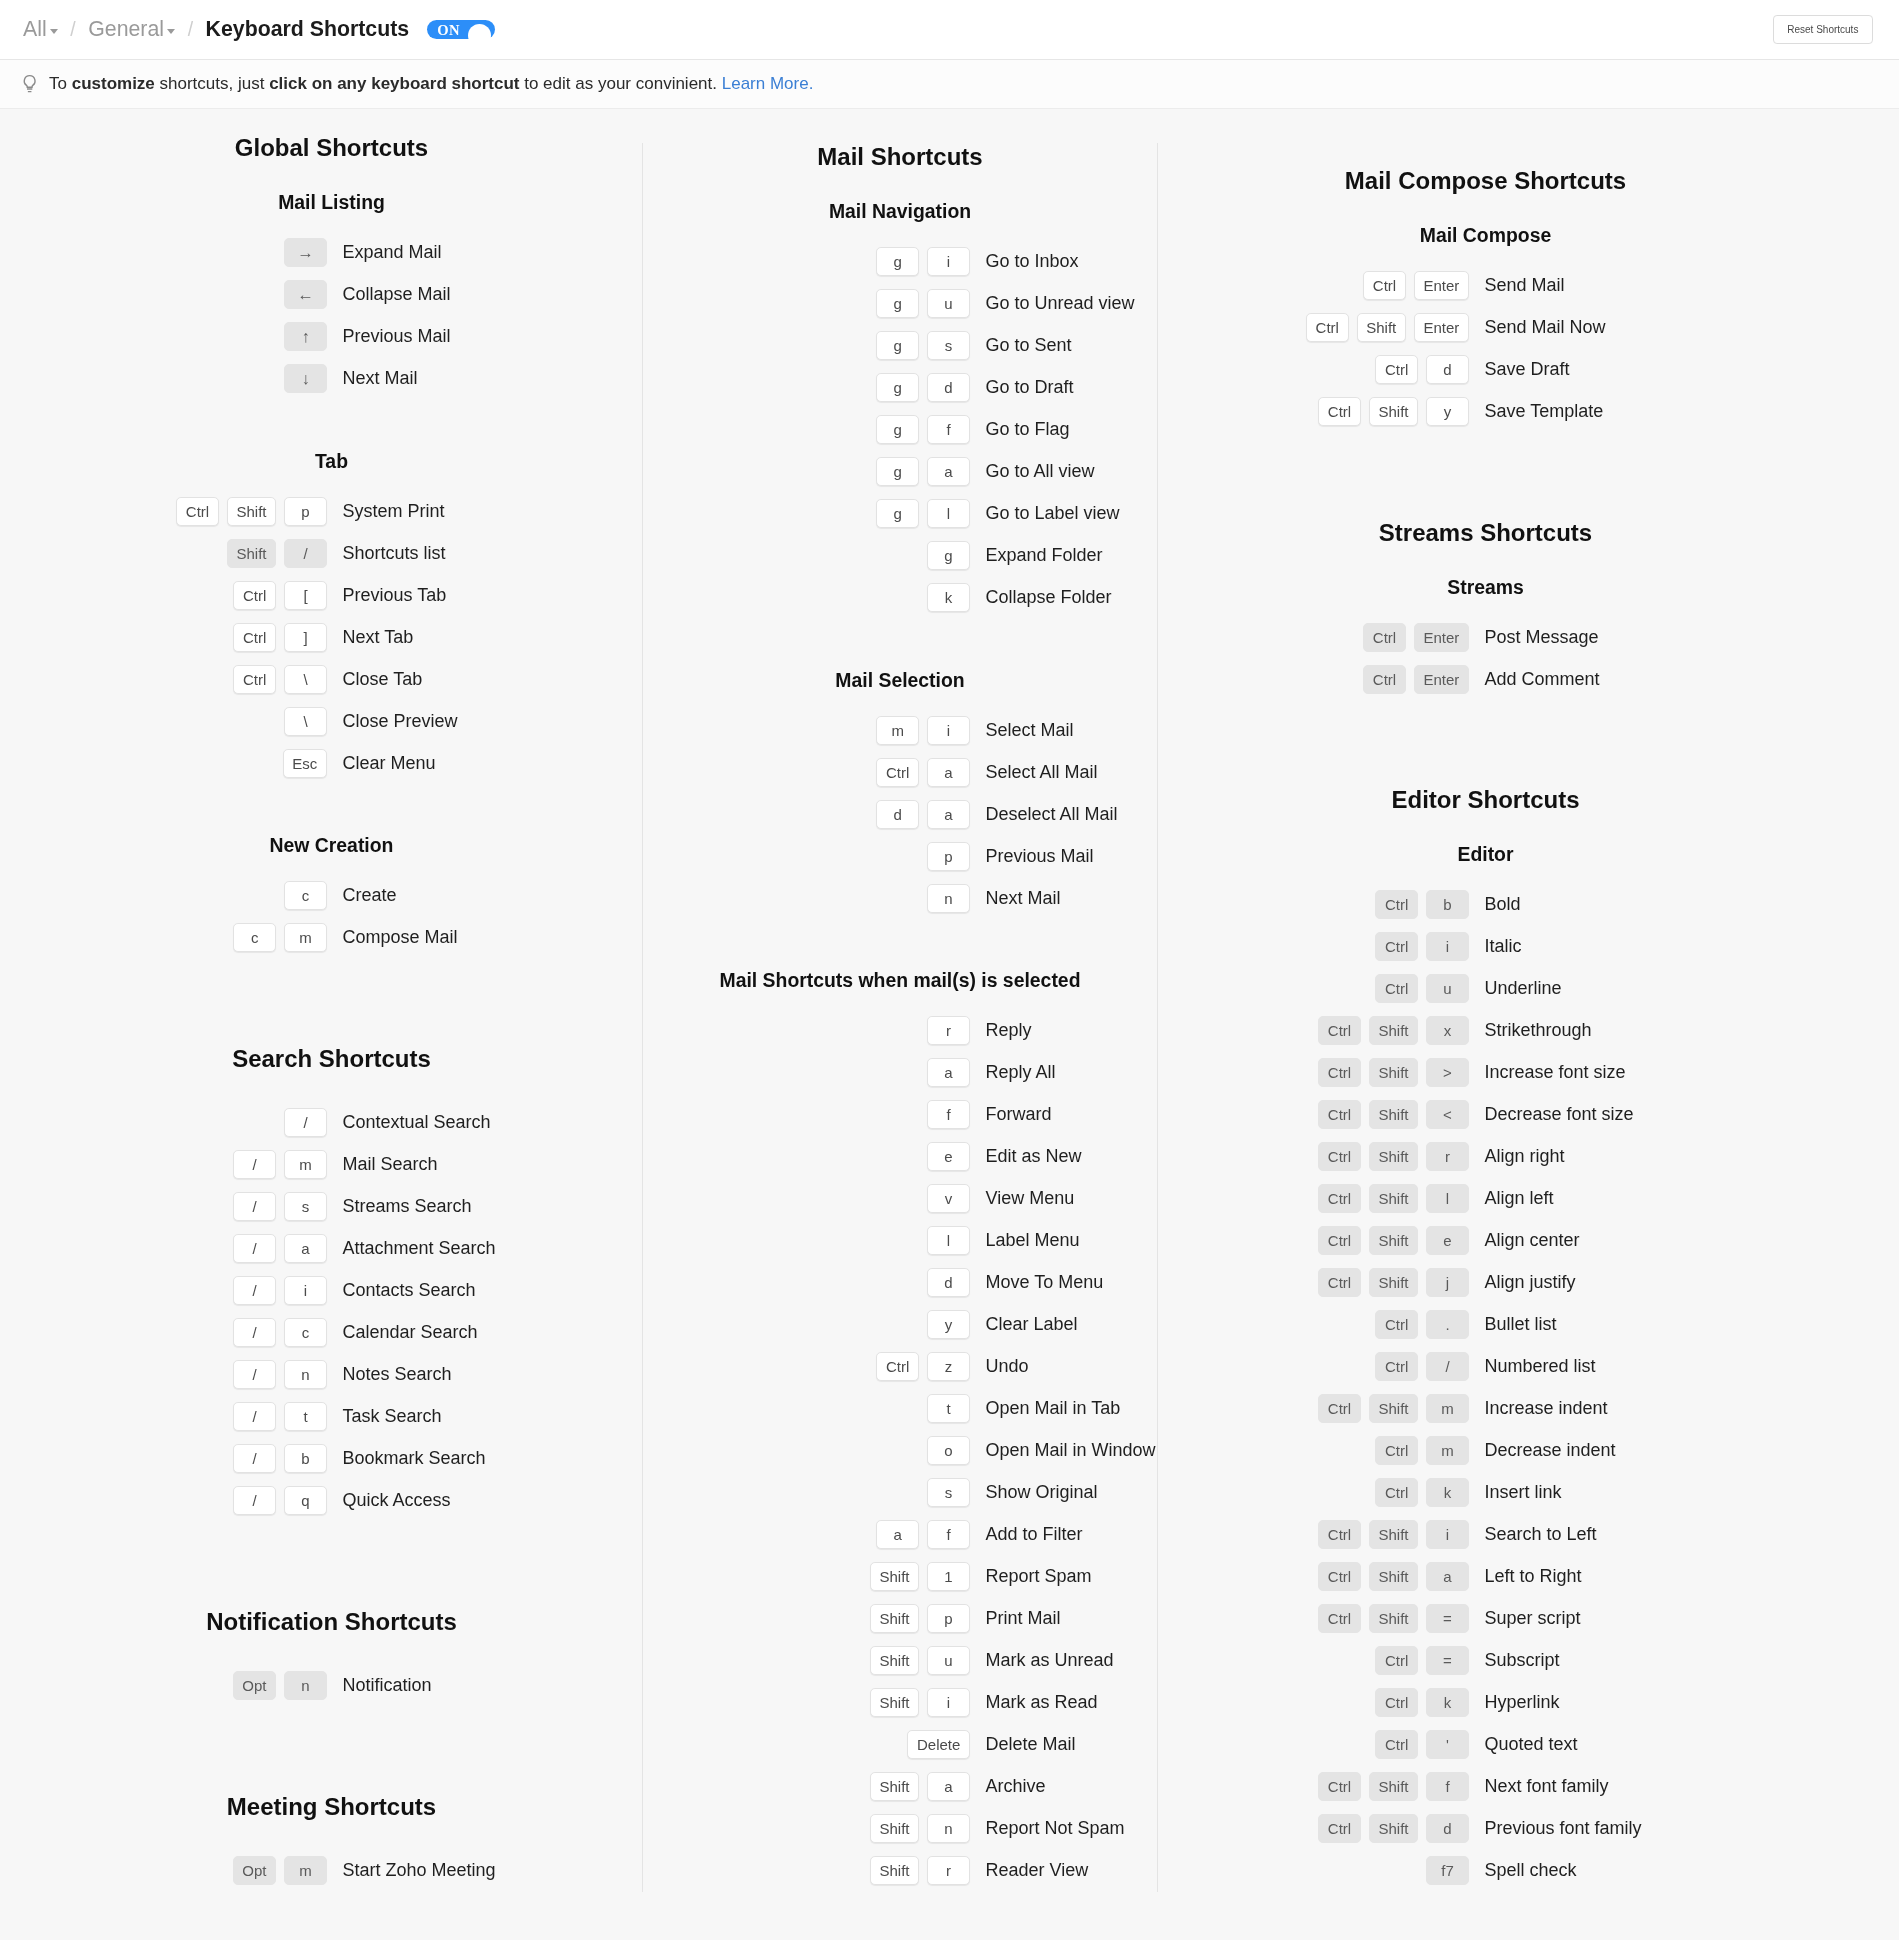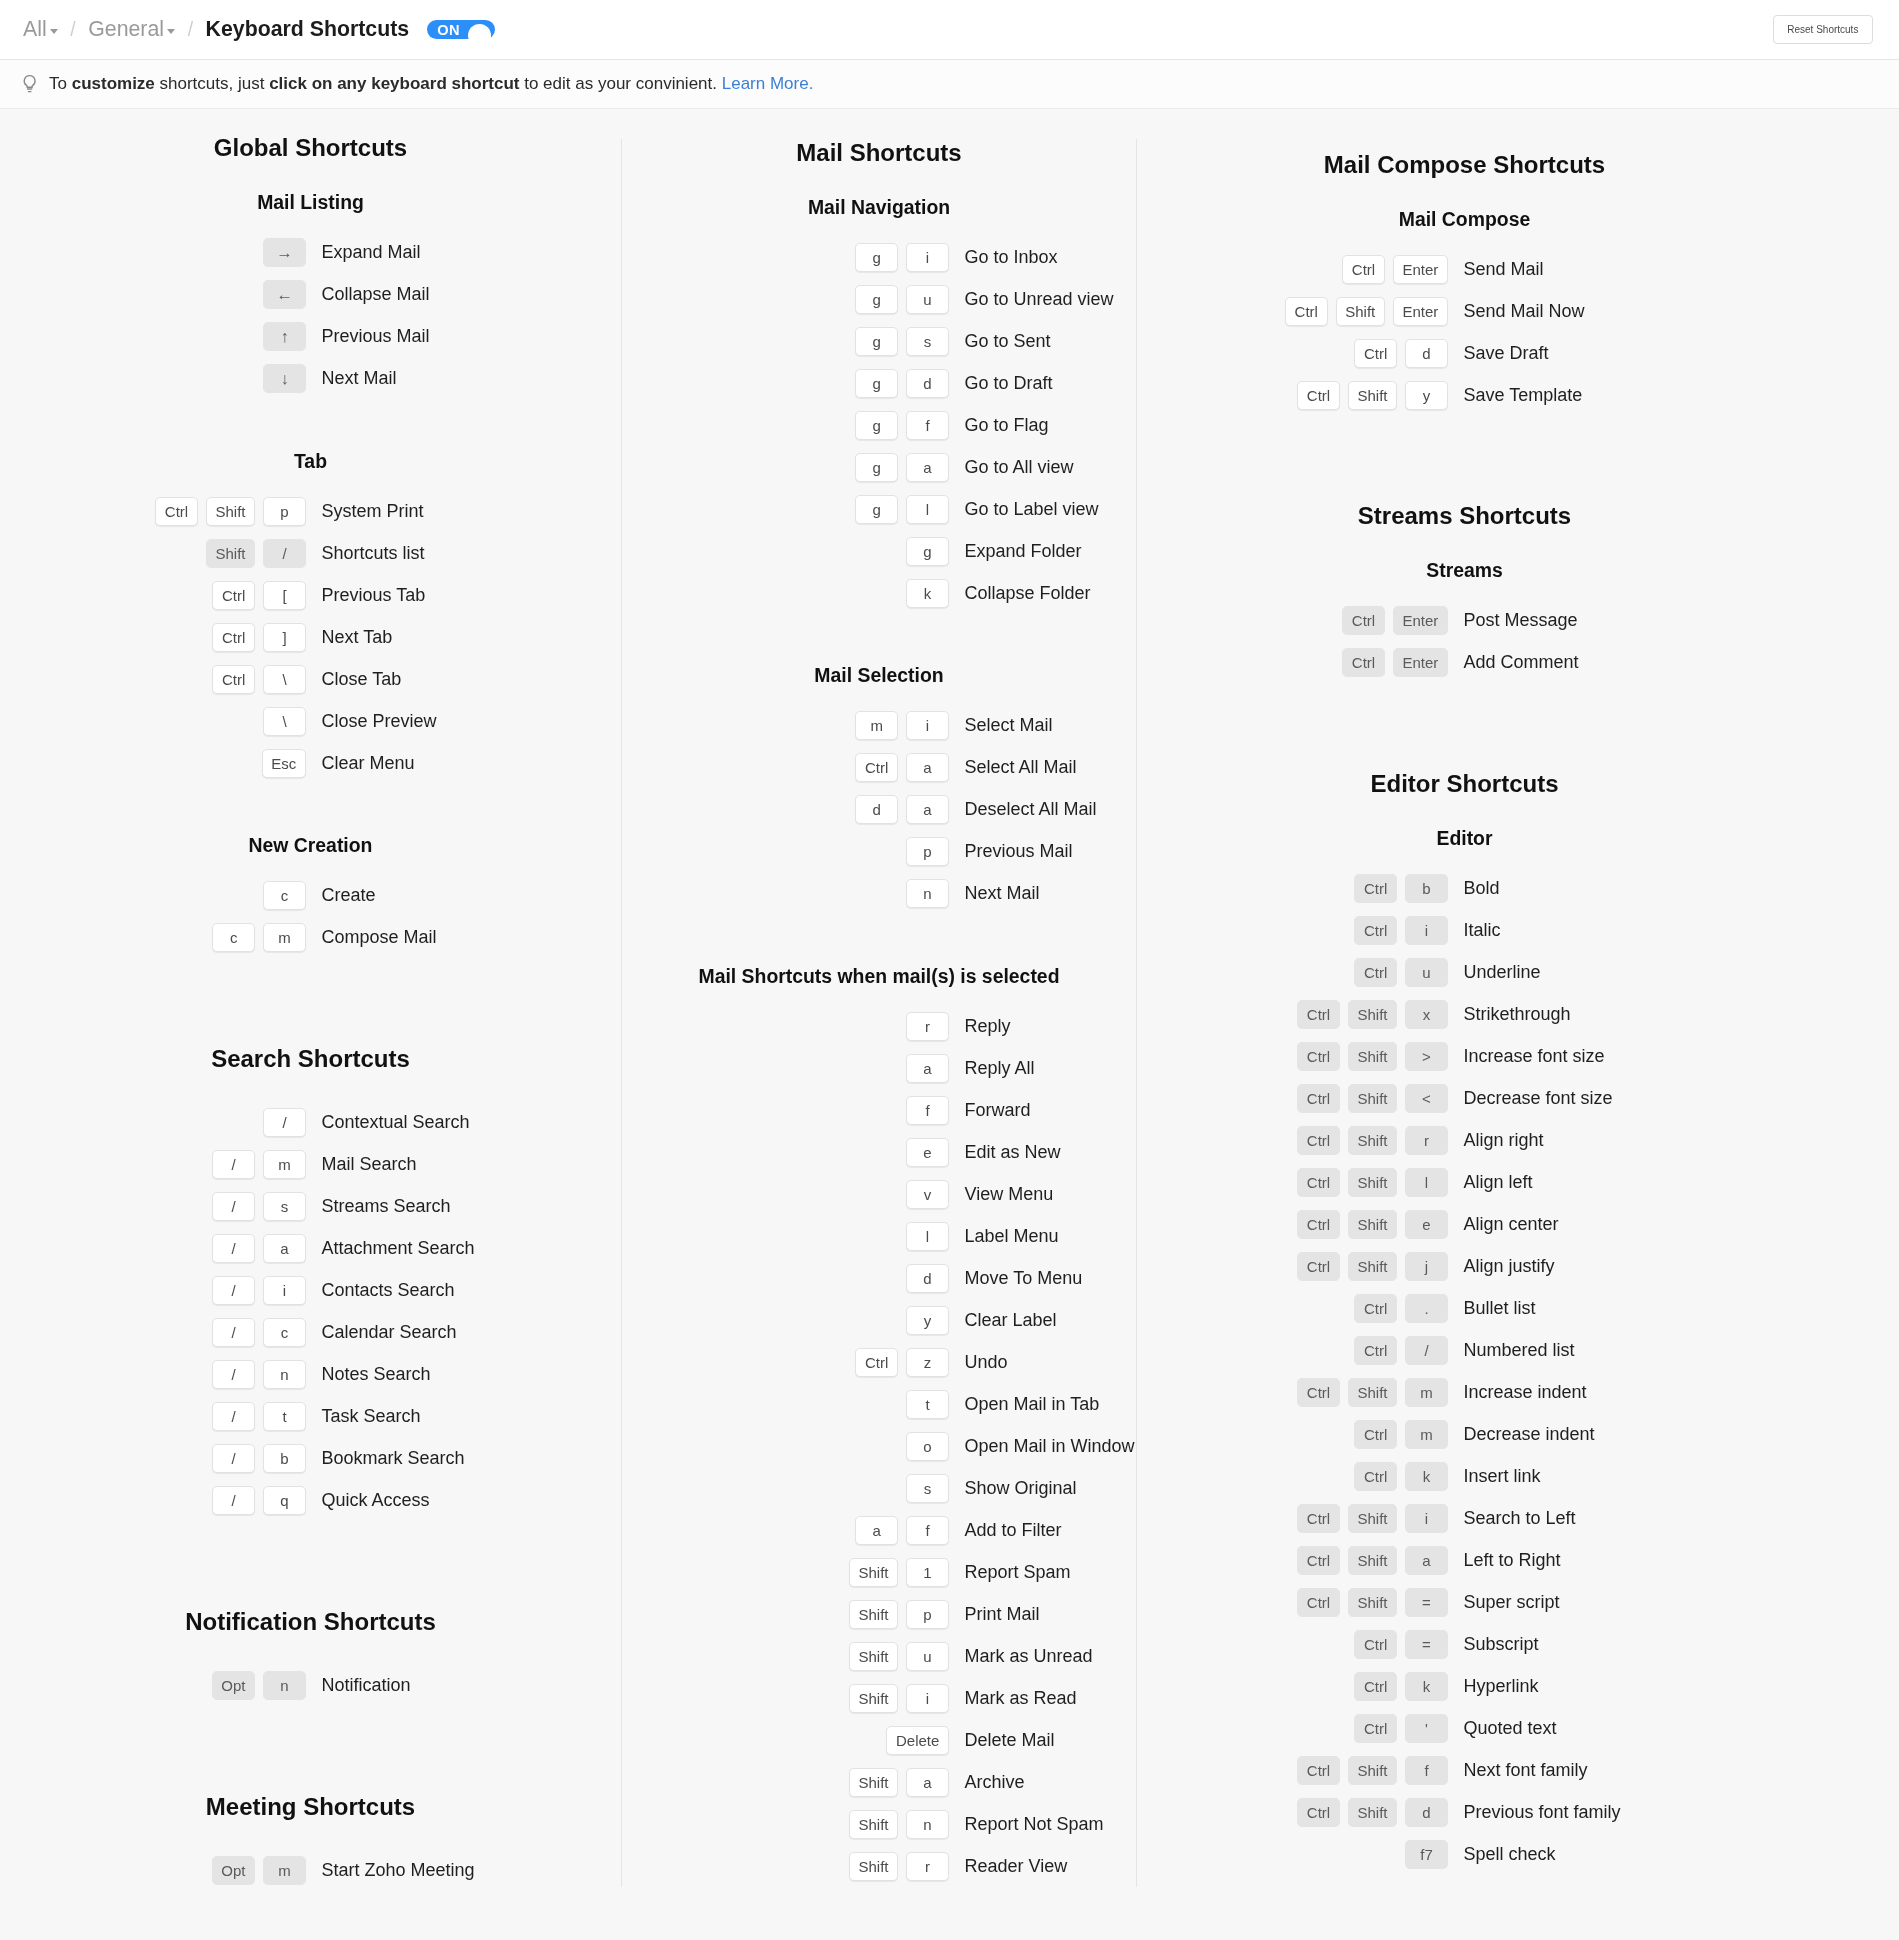--- a/index.html
+++ b/index.html
@@ -38,24 +38,25 @@
     border-top: 5.8px solid #9a9a9a;
     position: relative; top: 1.9px;
   }
   .sep { color: #cfcfcf; font-size: 19.4px; margin: 0 12.6px; }
 
   .toggle {
     margin-left: 17.5px;
     width: 68px; height: 19px;
     border-radius: 15.5px;
     background: #2c8ef8;
-    display: flex; align-items: center;
+    display: flex; align-items: flex-end;
     padding: 0 3.9px;
     cursor: pointer;
     position: relative;
+    font-family: Liberation Serif, serif;
   }
   .toggle .tg-label {
     color: #fff; font-size: 14.6px; font-weight: 700;
     letter-spacing: 0.4px;
     margin-left: 6.8px;
   }
   .toggle .knob {
     position: absolute; right: 3.9px; top: 3.9px;
     width: 23px; height: 23px; border-radius: 50%;
     background: #fff;
@@ -83,22 +84,23 @@
     color: #2b2b2b;
   }
   .bulb { width: 21.3px; height: 21.3px; margin-right: 8.7px; flex: 0 0 auto; }
   .tipbar b { font-weight: 700; }
   .tip-link { color: #3b7fd4; cursor: pointer; }
   .tip-seg { white-space: pre; }
 
   
   .columns {
     display: flex;
-    align-items: center;
+    align-items: flex-end;
     padding-top: 25px;
+    padding-left: 21px;
   }
   .col { position: relative; }
   .col-1 { width: 621px; }
   .col-2 { width: 516px; border-left: 1px solid #e4e4e4; border-right: 1px solid #e4e4e4; }
   .col-3 { width: 655px; }
 
   .col-title {
     text-align: center;
     font-size: 24px;
     font-weight: 700;

